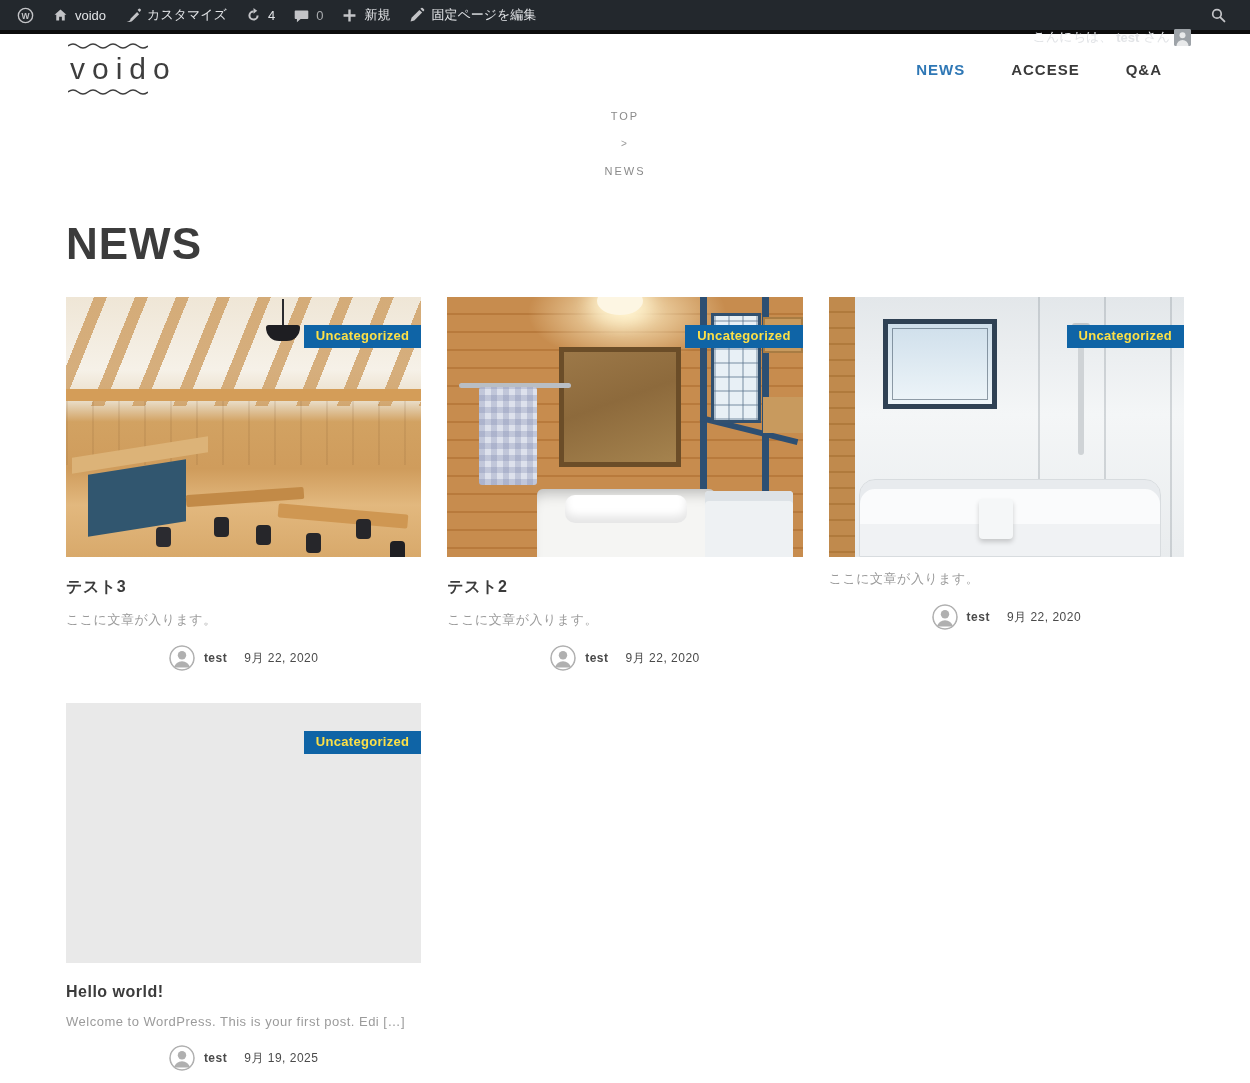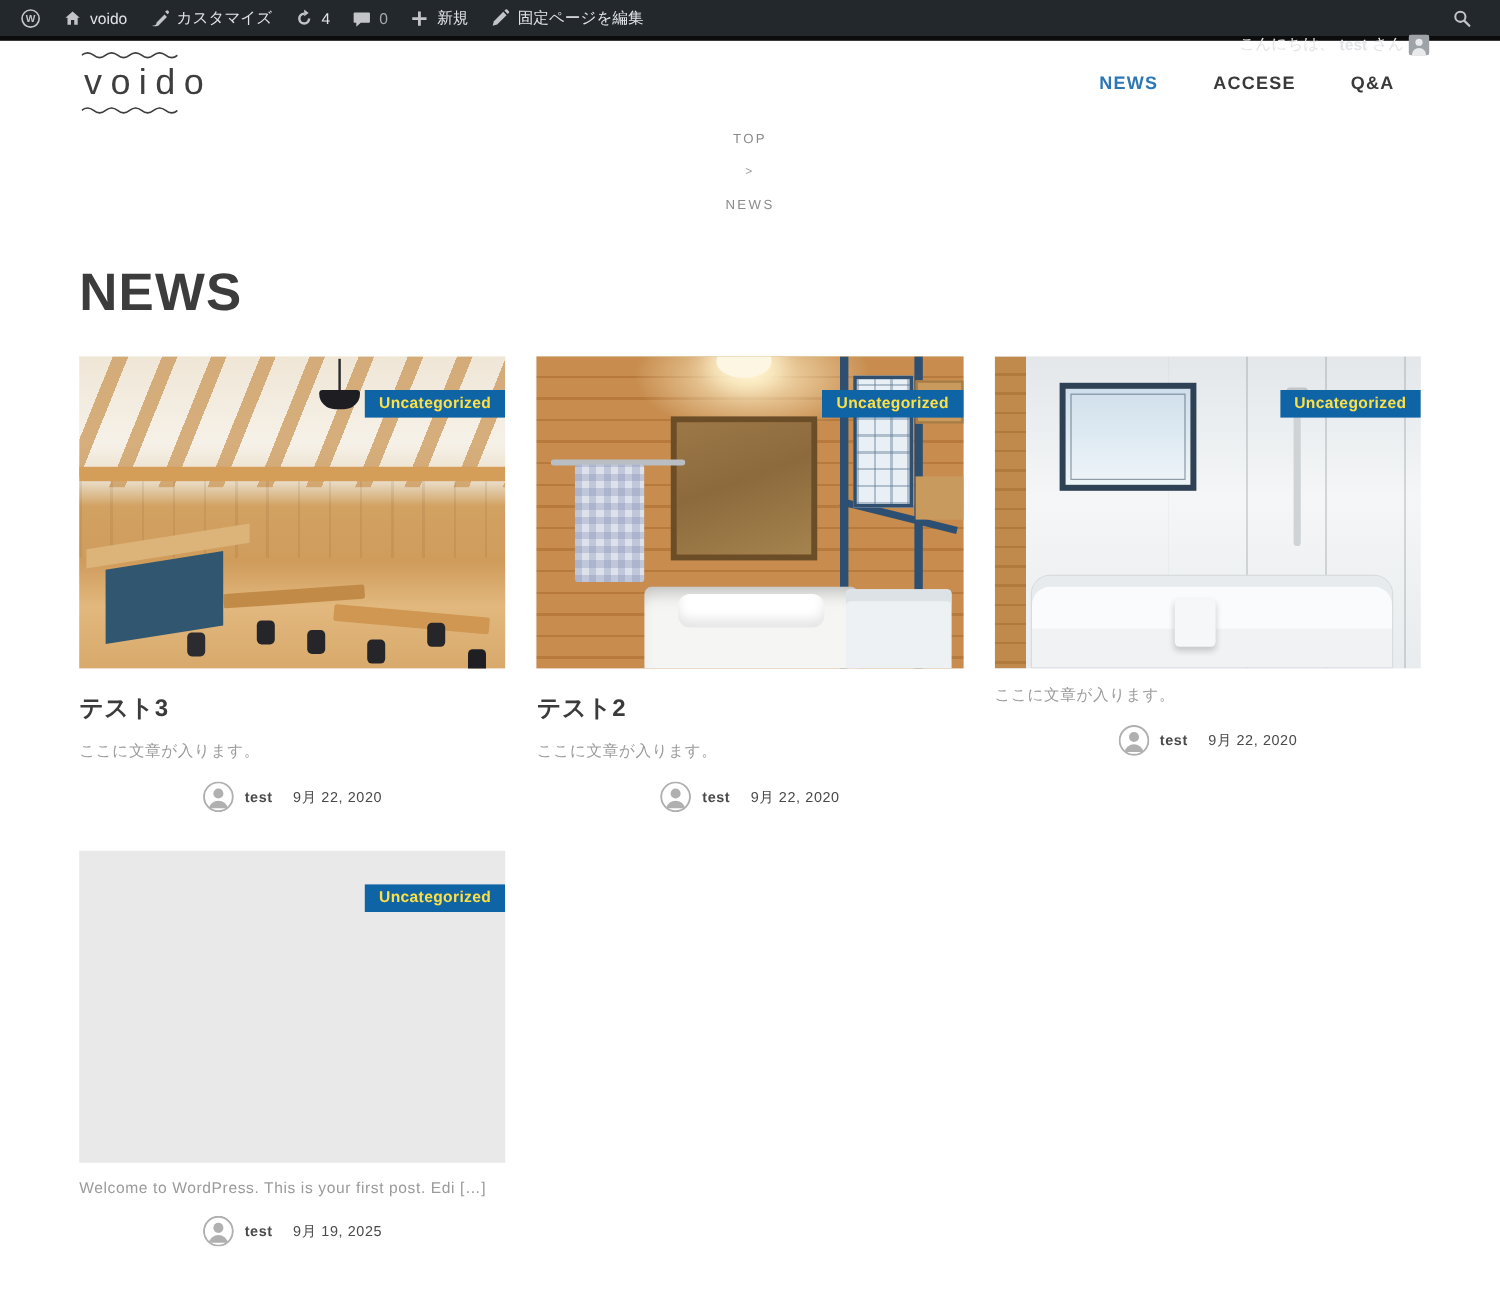--- a/index.html
+++ b/index.html
@@ -40,21 +40,21 @@
   .page-title { font-size:44px; color:#3c3c3c; font-weight:600; letter-spacing:1px;
     margin:42px 0 28px; }
 
   
   .posts-grid { display:grid; grid-template-columns:repeat(3,1fr); column-gap:26px;
     row-gap:32px; padding-bottom:44px; }
   .post-card { }
   .thumb { height:260px; position:relative; overflow:hidden; background:#e9e9e9; cursor:pointer; }
   .badge { position:absolute; top:0; right:0; background:#0f64a6; color:#fde047; z-index:5;
     font-size:13px; font-weight:700; padding:3px 12px 5px; letter-spacing:.3px; cursor:pointer;margin-top:28px; }
-  .post-title { font-size:20px; font-weight:700; color:#3b3b3b; margin:20px 0 0;
+  .post-title { font-size:16px; font-weight:700; color:#3b3b3b; margin:20px 0 0;
     letter-spacing:.5px; cursor:pointer; }
   .post-excerpt { font-size:13px; color:#9b9b9b; margin:13px 0 0; letter-spacing:.5px; }
   .post-meta { display:flex; align-items:center; justify-content:center; gap:9px;
     margin-top:16px; font-size:12px; color:#4a4a4a; }
   .avatar { width:26px; height:26px; border-radius:50%; overflow:hidden; flex:0 0 auto; }
   .author-name { font-weight:700; letter-spacing:.5px; }
   .post-date { margin-left:8px; letter-spacing:.5px; }
 
   
   .thumb > .sc { position:absolute; }
@@ -329,20 +329,21 @@
       </span>
       <span class="author-name">test</span>
       <span class="post-date">9月 22, 2020</span>
     </div>
   </article>
 
   <article class="post-card">
     <div class="thumb t-placeholder">
       <span class="badge">Uncategorized</span>
     </div>
+    <h2 class="post-title">Hello world!</h2>
     <p class="post-excerpt">Welcome to WordPress. This is your first post. Edi […]</p>
     <div class="post-meta">
       <span class="avatar">
         <svg viewBox="0 0 26 26" width="26" height="26">
           <circle cx="13" cy="13" r="12" fill="#ffffff" stroke="#b0b0b0" stroke-width="1.6"></circle>
           <circle cx="13" cy="10.2" r="4.2" fill="#b0b0b0"></circle>
           <path d="M5 22.6 a8.2 8.2 0 0 1 16 0 Z" fill="#b0b0b0"></path>
         </svg>
       </span>
       <span class="author-name">test</span>

